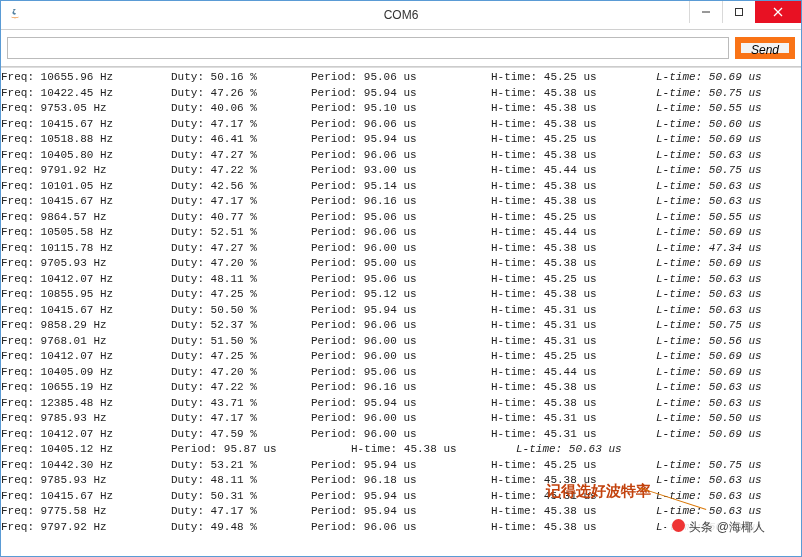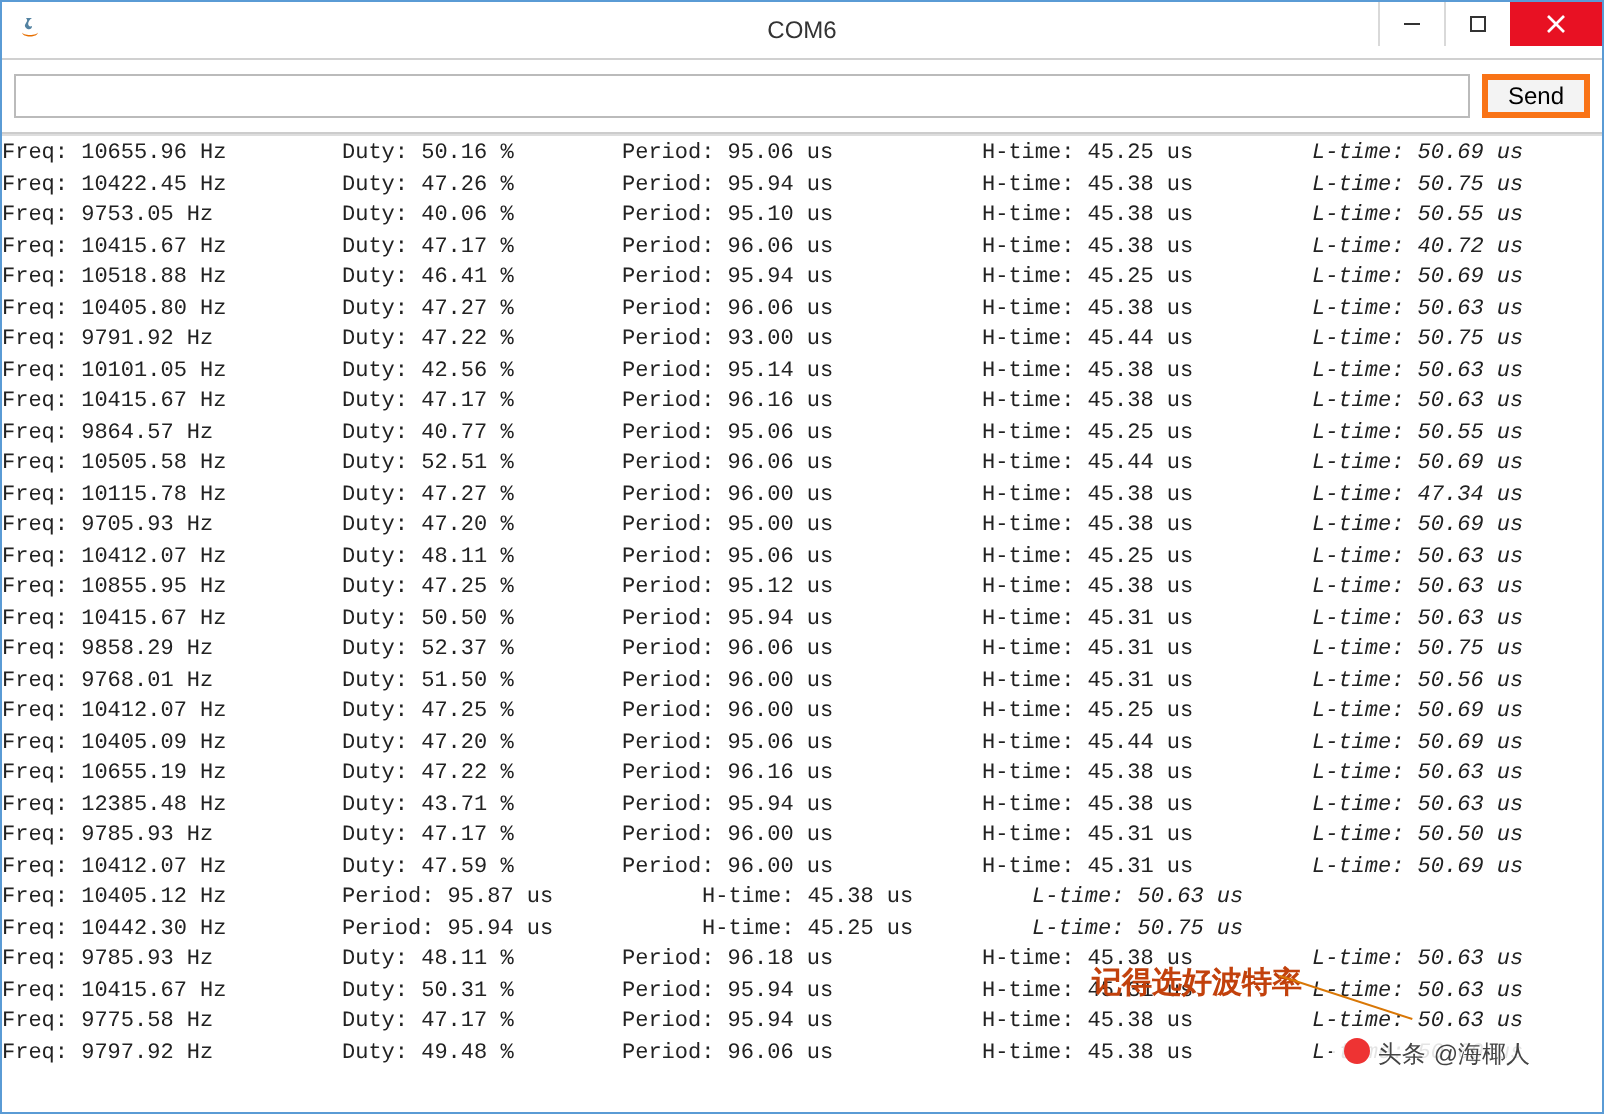--- a/index.html
+++ b/index.html
@@ -6,21 +6,21 @@
   .window{width:802px;height:557px;border:1px solid #5a9bd5;box-sizing:border-box;display:flex;flex-direction:column;position:relative;}
   .titlebar{height:28px;background:#fff;border-bottom:1px solid #d0d0d0;display:flex;align-items:center;position:relative;}
   .titlebar .icon{width:16px;height:16px;margin:0 6px;}
   .title{position:absolute;left:0;right:0;text-align:center;font-size:12px;color:#333;pointer-events:none;}
   .winbtns{position:absolute;right:0;top:0;display:flex;height:22px;}
   .winbtn{width:32px;height:22px;display:flex;align-items:center;justify-content:center;border-left:1px solid #d9d9d9;background:#fff;cursor:pointer;}
   .winbtn.close{background:#e81123;color:#fff;width:46px;border-left:none;}
   .winbtn svg{width:10px;height:10px;}
   .inputrow{height:28px;display:flex;align-items:center;padding:4px 6px;gap:6px;border-bottom:1px solid #ccc;}
   .cmdinput{flex:1;height:20px;border:1px solid #bbb;padding:0 4px;font-size:12px;}
-  .sendbtn{height:22px;padding:0 10px;border:3px solid #f97316;background:#f3f3f3;cursor:pointer;font-size:12px;}
+  .sendbtn{height:22px;padding:0 10px;border:6px solid #f97316;background:#f3f3f3;cursor:pointer;font-size:12px;font-style:italic;}
   .log{flex:1;overflow:hidden;position:relative;background:#fff;}
   .rows{padding:2px 0;}
   .row{display:flex;white-space:nowrap;font-family:"Courier New",monospace;font-size:11px;line-height:15.5px;color:#222;}
   .c0{width:170px;}
   .c1{width:140px;}
   .c2{width:180px;}
   .c3{width:165px;}
   .c4{flex:1;font-style:italic;}
   .hr{border-top:1px solid #ddd;margin:0;}
   .annot{position:absolute;right:150px;bottom:55px;color:#c2410c;font-weight:bold;font-size:15px;font-family:"Microsoft YaHei",sans-serif;}
@@ -88,21 +88,21 @@
           <span class="c1">Duty: 40.06 %</span>
           <span class="c2">Period: 95.10 us</span>
           <span class="c3">H-time: 45.38 us</span>
           <span class="c4">L-time: 50.55 us</span>
         </div>
         <div class="row">
           <span class="c0">Freq: 10415.67 Hz</span>
           <span class="c1">Duty: 47.17 %</span>
           <span class="c2">Period: 96.06 us</span>
           <span class="c3">H-time: 45.38 us</span>
-          <span class="c4">L-time: 40.72 us</span>
+          <span class="c4">L-time: 50.60 us</span>
         </div>
         <div class="row">
           <span class="c0">Freq: 10518.88 Hz</span>
           <span class="c1">Duty: 46.41 %</span>
           <span class="c2">Period: 95.94 us</span>
           <span class="c3">H-time: 45.25 us</span>
           <span class="c4">L-time: 50.69 us</span>
         </div>
         <div class="row">
           <span class="c0">Freq: 10405.80 Hz</span>
@@ -238,20 +238,21 @@
           <span class="c4">L-time: 50.69 us</span>
         </div>
         <div class="row">
           <span class="c0">Freq: 10405.12 Hz</span>
           <span class="c2">Period: 95.87 us</span>
           <span class="c3">H-time: 45.38 us</span>
           <span class="c4">L-time: 50.63 us</span>
         </div>
         <div class="row">
           <span class="c0">Freq: 10442.30 Hz</span>
+          <span class="c1">Duty: 53.21 %</span>
           <span class="c2">Period: 95.94 us</span>
           <span class="c3">H-time: 45.25 us</span>
           <span class="c4">L-time: 50.75 us</span>
         </div>
         <div class="row">
           <span class="c0">Freq: 9785.93 Hz</span>
           <span class="c1">Duty: 48.11 %</span>
           <span class="c2">Period: 96.18 us</span>
           <span class="c3">H-time: 45.38 us</span>
           <span class="c4">L-time: 50.63 us</span>

